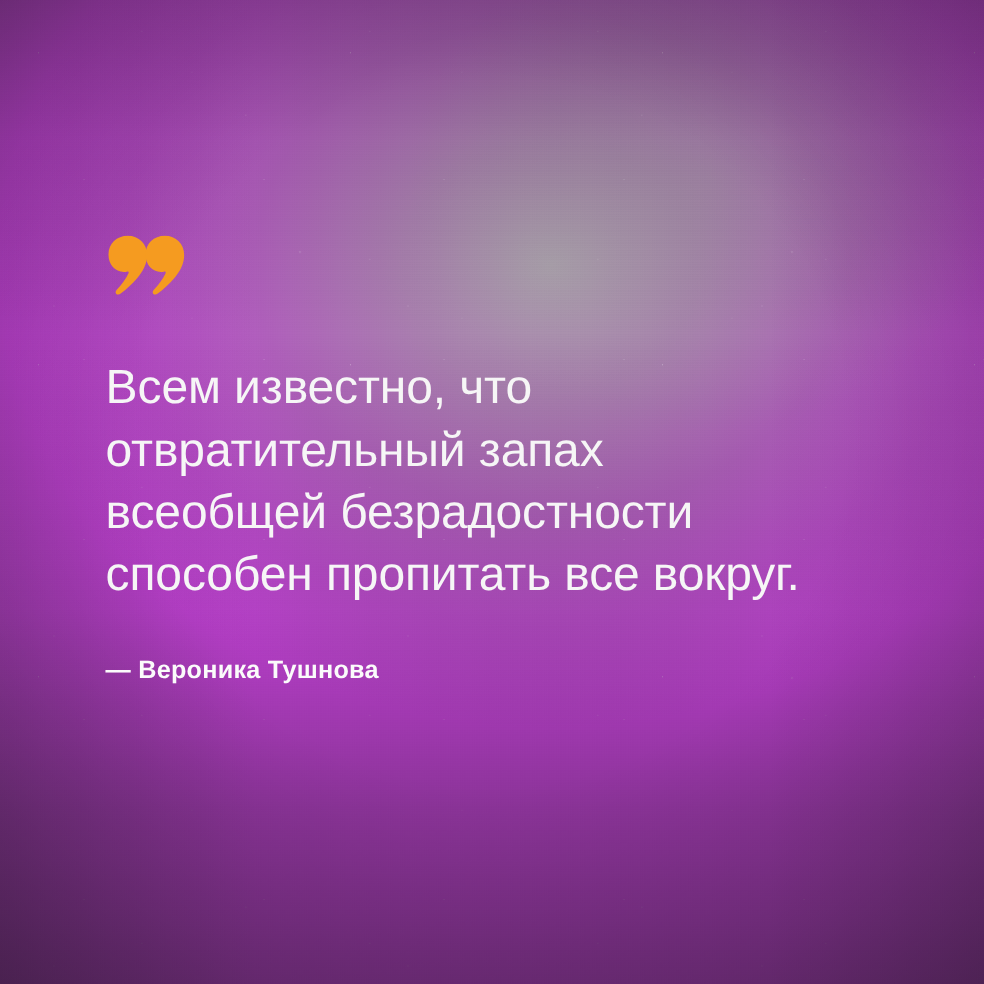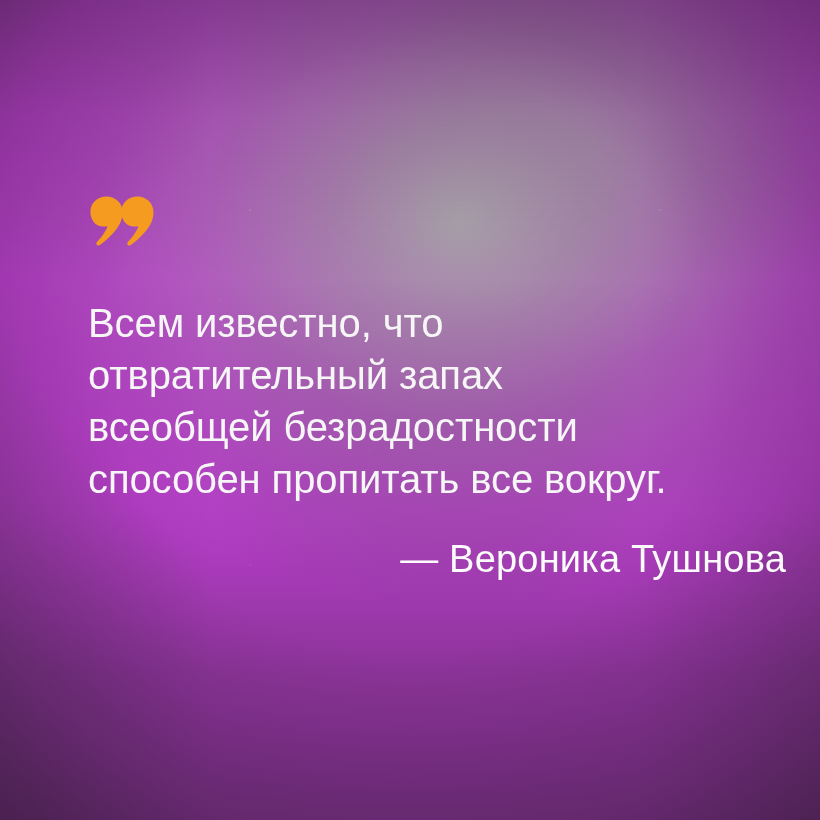--- a/index.html
+++ b/index.html
@@ -127,25 +127,24 @@
     letter-spacing: -0.1px;
     font-weight: 400;
     white-space: pre-line;
   }
 
   #attribution {
     position: absolute;
     left: 88px;
     top: 540px;
     width: 698px;
-    text-align: right;
     color: #fbfbfb;
-    font-size: 38px;
+    font-size: 21px;
     line-height: 38px;
-    font-weight: 400;
+    font-weight: 700;
     letter-spacing: 0.2px;
   }
 </style>
 </head>
 <body>
 
 <div id="card">
 
   <div id="bg-glow"></div>
   <div id="bg-stars"></div>

